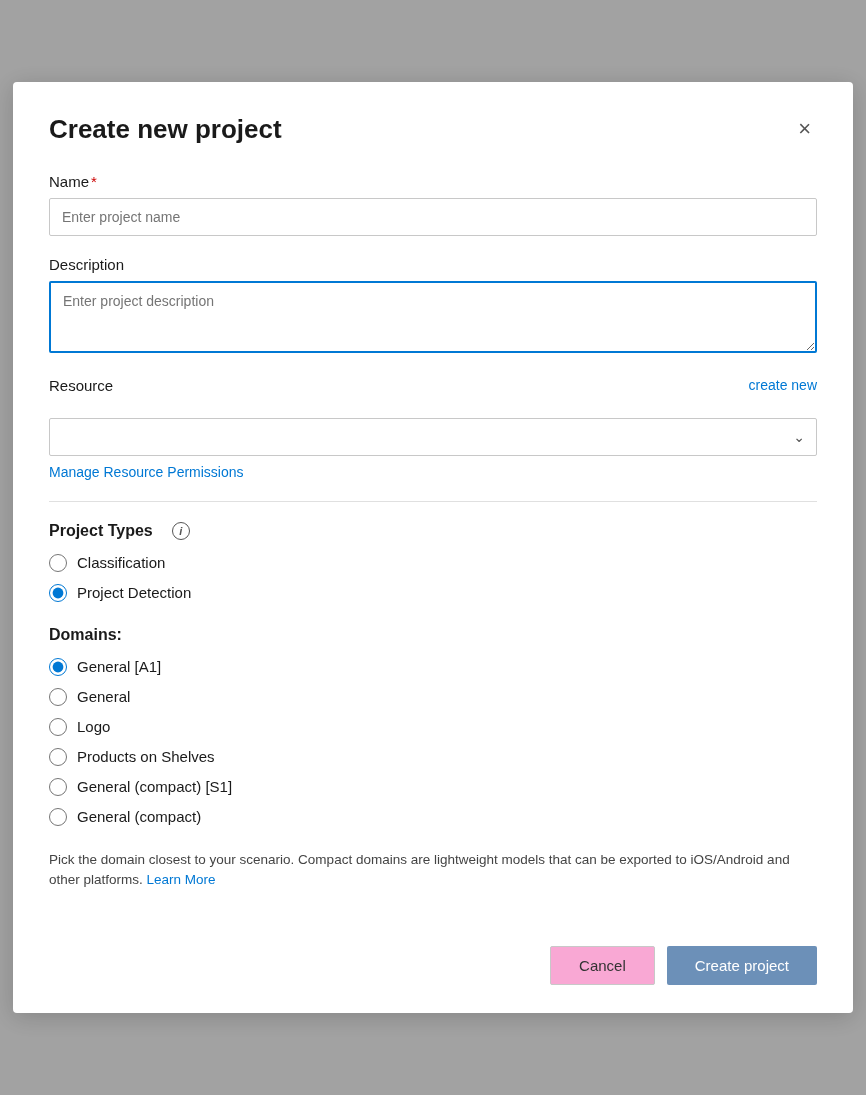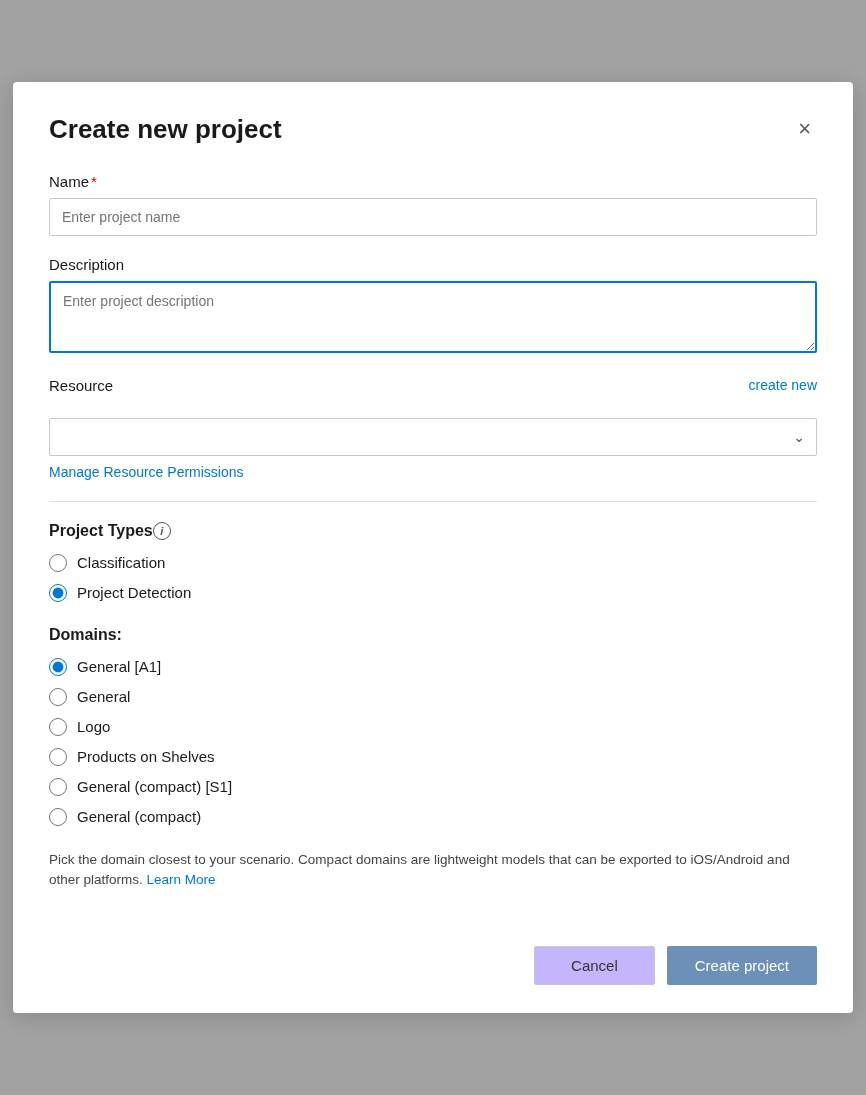--- a/index.html
+++ b/index.html
@@ -156,21 +156,21 @@
       cursor: pointer;
     }
 
     .section-title {
       font-size: 16px;
       font-weight: 700;
       color: #1a1a1a;
       margin-bottom: 14px;
       display: flex;
       align-items: center;
-      gap: 0;
+      gap: 19px;
     }
 
     .info-icon {
       display: inline-flex;
       align-items: center;
       justify-content: center;
       width: 18px;
       height: 18px;
       border-radius: 50%;
       border: 1.5px solid #555;
@@ -231,22 +231,22 @@
 
     .modal-footer {
       display: flex;
       justify-content: flex-end;
       gap: 12px;
       margin-top: 40px;
       padding-top: 16px;
     }
 
     .btn-cancel {
-      padding: 10px 36px;
-      background: #c4b5fd;
+      padding: 10px 28px;
+      background: #f9a8d4;
       border: 1px solid #c8c8c8;
       border-radius: 2px;
       font-size: 15px;
       color: #333;
       cursor: pointer;
       font-family: inherit;
     }
 
     .btn-create {
       padding: 10px 28px;

